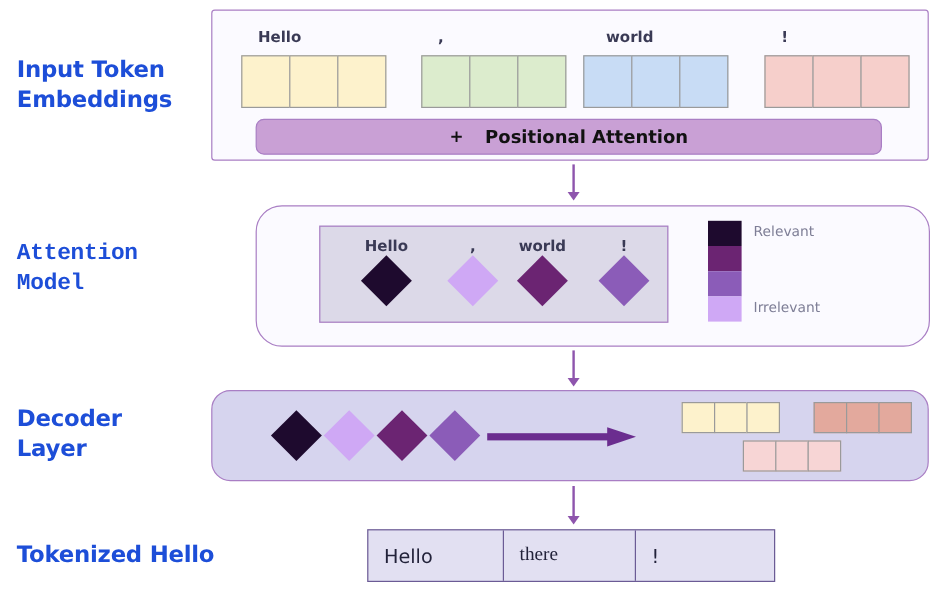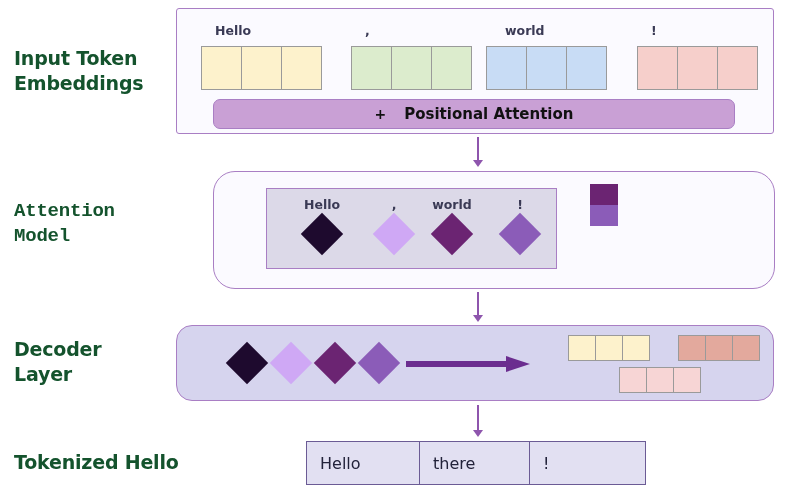--- a/index.html
+++ b/index.html
@@ -18,21 +18,21 @@
   
   .dots {
     background-image: radial-gradient(rgba(140,110,170,0.28) 0.7px, transparent 0.8px);
     background-size: 9px 9px;
   }
 
   
   .stage-label {
     position: absolute;
     left: 14px;
-    color: #14532d;
+    color: #1d4ed8;
     font-weight: bold;
     font-size: 19px;
     line-height: 25px;
     letter-spacing: -0.2px;
     white-space: pre-line;
   }
 
   
   .panel {
     position: absolute;
@@ -282,24 +282,32 @@
       <div class="diamond" style="background:#6b2472;"></div>
     </div>
     <div class="attn-item" style="left:218px;">
       <div class="attn-word">!</div>
       <div class="diamond" style="background:#8b5cb8;"></div>
     </div>
   </div>
 
   <div id="legend">
     <div class="legend-row">
+      <div class="legend-swatch dots" style="background:#1e0a2e;"></div>
+      <div class="legend-text">Relevant</div>
+    </div>
+    <div class="legend-row">
       <div class="legend-swatch dots" style="background:#6b2472;"></div>
     </div>
     <div class="legend-row">
       <div class="legend-swatch dots" style="background:#8b5cb8;"></div>
+    </div>
+    <div class="legend-row">
+      <div class="legend-swatch dots" style="background:#cfa8f5;"></div>
+      <div class="legend-text">Irrelevant</div>
     </div>
   </div>
 </div>
 
 <div class="connector" style="left:471px; top:292px; height:30px;">
   <div class="shaft" style="height:23px;"></div>
   <div class="head" style="top:23px;"></div>
 </div>
 
 <div class="panel dots" id="dec-panel">
@@ -331,15 +339,15 @@
   </div>
 </div>
 
 <div class="connector" style="left:471px; top:405px; height:32px;">
   <div class="shaft" style="height:25px;"></div>
   <div class="head" style="top:25px;"></div>
 </div>
 
 <div id="out-table" class="dots">
   <div class="out-cell" style="width:113px;">Hello</div>
-  <div class="out-cell" style="width:110px;">there</div>
+  <div class="out-cell" style="width:110px;font-family:Liberation Serif, serif;">there</div>
   <div class="out-cell" style="width:115px;">!</div>
 </div>
 
 </body></html>

